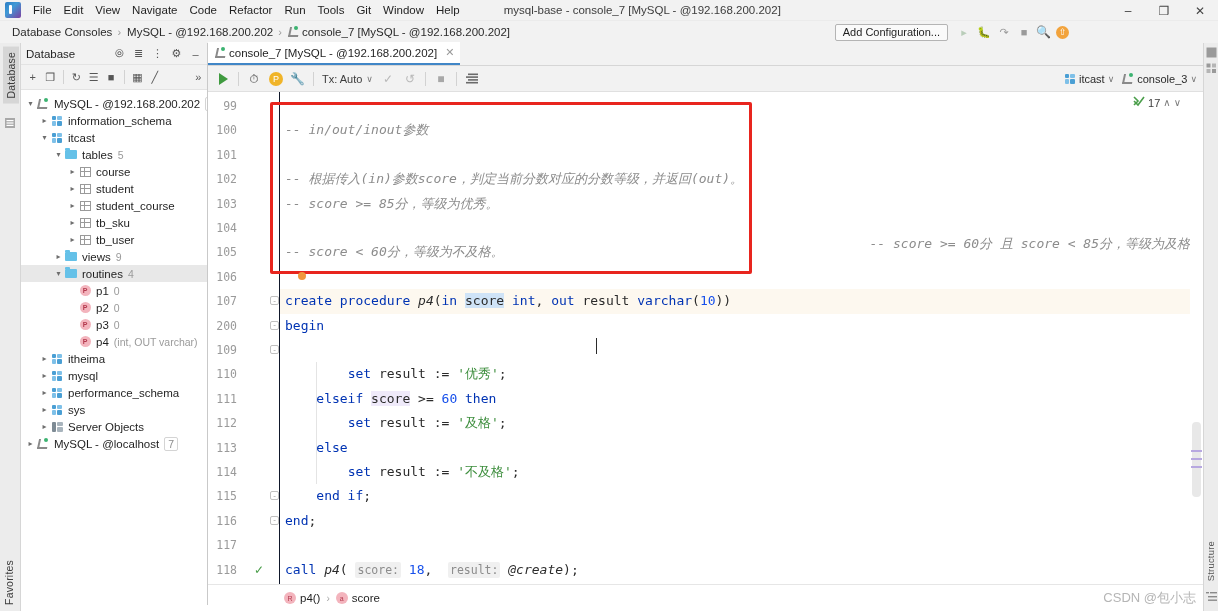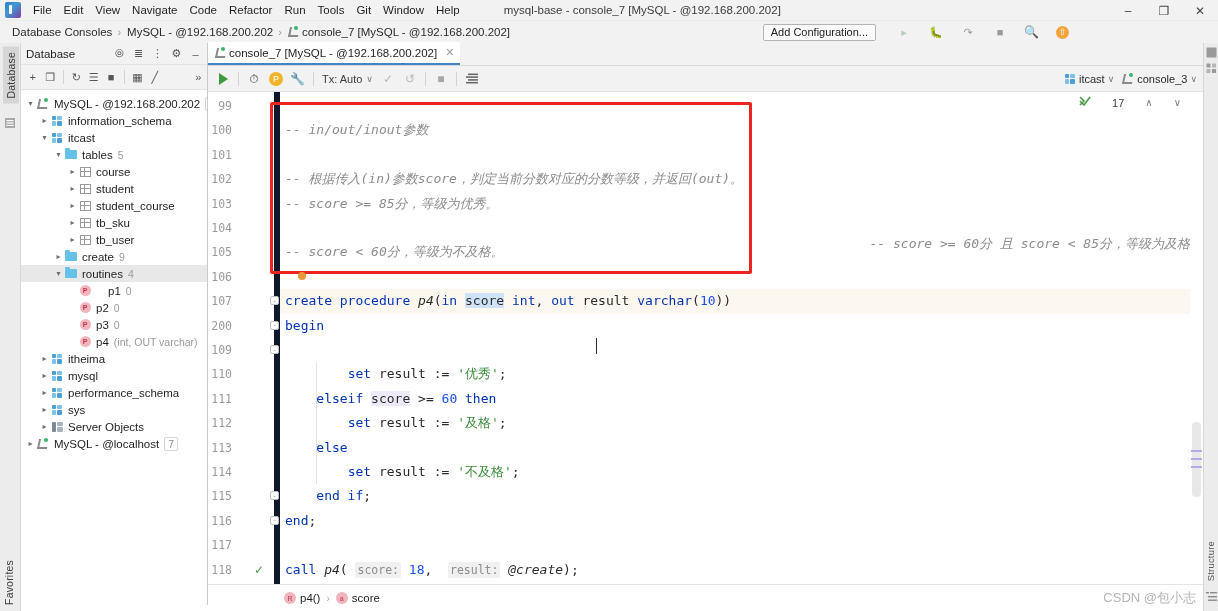--- a/index.html
+++ b/index.html
@@ -56,21 +56,21 @@
   }
   .console-ico::before{
     content:""; position:absolute; left:1px; top:1px; width:8px; height:8px;
     border-left:2px solid #8a8a8a; border-bottom:2px solid #8a8a8a;
     transform: skewX(-12deg);
   }
   .console-ico::after{
     content:""; position:absolute; left:6px; top:0px; width:4px; height:4px;
     background:#3cb371; border-radius:50%;
   }
-  .navbar-right { position: absolute; right: 0; top: 0; height: 22px; display: flex; align-items: center; gap: 12px; }
+  .navbar-right { position: absolute; right: 0; top: 0; height: 22px; display: flex; align-items: center; }
   .addconf {
     height: 17px; padding: 0 7px; border: 1px solid #b4b4b4; background: #fafafa;
     border-radius: 2px; font-size: 11px; display: flex; align-items: center; color: #1f1f1f;
     margin-right: 6px;
   }
   .tb-ico {
     width: 20px; height: 20px; display: flex; align-items: center; justify-content: center;
     color: #9a9a9a; font-size: 11px;
   }
   .tb-ico.run { color: #b9cdb9; }
@@ -208,21 +208,21 @@
   .etoolbar-right { position: absolute; right: 4px; display: flex; align-items: center; gap: 4px; }
   .chip { display:flex; align-items:center; gap:3px; font-size:11px; color:#2b2b2b; padding: 0 2px; }
 
   
   .code-area {
     position: absolute; left:0; top: 49px; right: 0; bottom: 27px; background: #fff;
     overflow: hidden;
   }
   .gutter {
     position: absolute; left: 0; top: 0; width: 72px; height: 100%;
-    background: #fff; border-right: 6px solid #0f172a;
+    background: #fff; border-right: 1px solid #0f172a;
   }
   .ln {
     position: absolute; right: 42px; font-family: "DejaVu Sans Mono", monospace;
     font-size: 11.5px; color: #9a9a9a; text-align: right; line-height: 24.4px; height: 24.4px;
   }
   .gmark {
     position: absolute; font-size: 10px; color: #b0b0b0; line-height: 24.4px; height: 24.4px;
   }
   .code-lines {
     position: absolute; left: 72px; top: 0; right: 0; height: 100%;
@@ -473,37 +473,37 @@
           <span class="ic">
             <span class="ic-table"></span>
           </span>
           <span class="lbl" style="margin-left: 4px;">tb_user</span>
         </div>
         <div class="row" style="padding-left: 32px;">
           <span class="arrow">▸</span>
           <span class="ic">
             <span class="ic-folder"></span>
           </span>
-          <span class="lbl" style="margin-left: 4px;">create</span>
+          <span class="lbl" style="margin-left: 4px;">views</span>
           <span class="cnt">9</span>
         </div>
         <div class="row sel" style="padding-left: 32px;">
           <span class="arrow">▾</span>
           <span class="ic">
             <span class="ic-folder"></span>
           </span>
           <span class="lbl" style="margin-left: 4px;">routines</span>
           <span class="cnt">4</span>
         </div>
         <div class="row" style="padding-left: 46px;">
           <span class="arrow"></span>
           <span class="ic">
             <span class="ic-proc">P</span>
           </span>
-          <span class="lbl" style="margin-left: 16px;">p1</span>
+          <span class="lbl" style="margin-left: 4px;">p1</span>
           <span class="cnt">0</span>
         </div>
         <div class="row" style="padding-left: 46px;">
           <span class="arrow"></span>
           <span class="ic">
             <span class="ic-proc">P</span>
           </span>
           <span class="lbl" style="margin-left: 4px;">p2</span>
           <span class="cnt">0</span>
         </div>
@@ -644,21 +644,21 @@
           <span style="font-size:9px;color:#777;">∨</span>
         </div>
         <div class="chip">
           <span class="ic-conn"></span>
           <span>console_3</span>
           <span style="font-size:9px;color:#777;">∨</span>
         </div>
       </div>
     </div>
 
-    <div style="position:absolute;right:22px;top:53px;display:flex;align-items:center;gap:21px;font-size:11px;color:#3c3c3c;z-index:5;">
+    <div style="position:absolute;right:22px;top:53px;display:flex;align-items:center;gap:3px;font-size:11px;color:#3c3c3c;z-index:5;">
       <span>
         <svg width="12" height="11" viewBox="0 0 12 11">
             <path d="M1 1 L5 5 L1 9" stroke="#4a9e4a" stroke-width="1.6" fill="none"></path>
             <path d="M1 5 L5 9 L11 1" stroke="#4a9e4a" stroke-width="1.6" fill="none"></path>
           </svg>
       </span>
       <span>17</span>
       <span style="color:#7a7a7a;font-size:10px;">∧</span>
       <span style="color:#7a7a7a;font-size:10px;">∨</span>
     </div>

